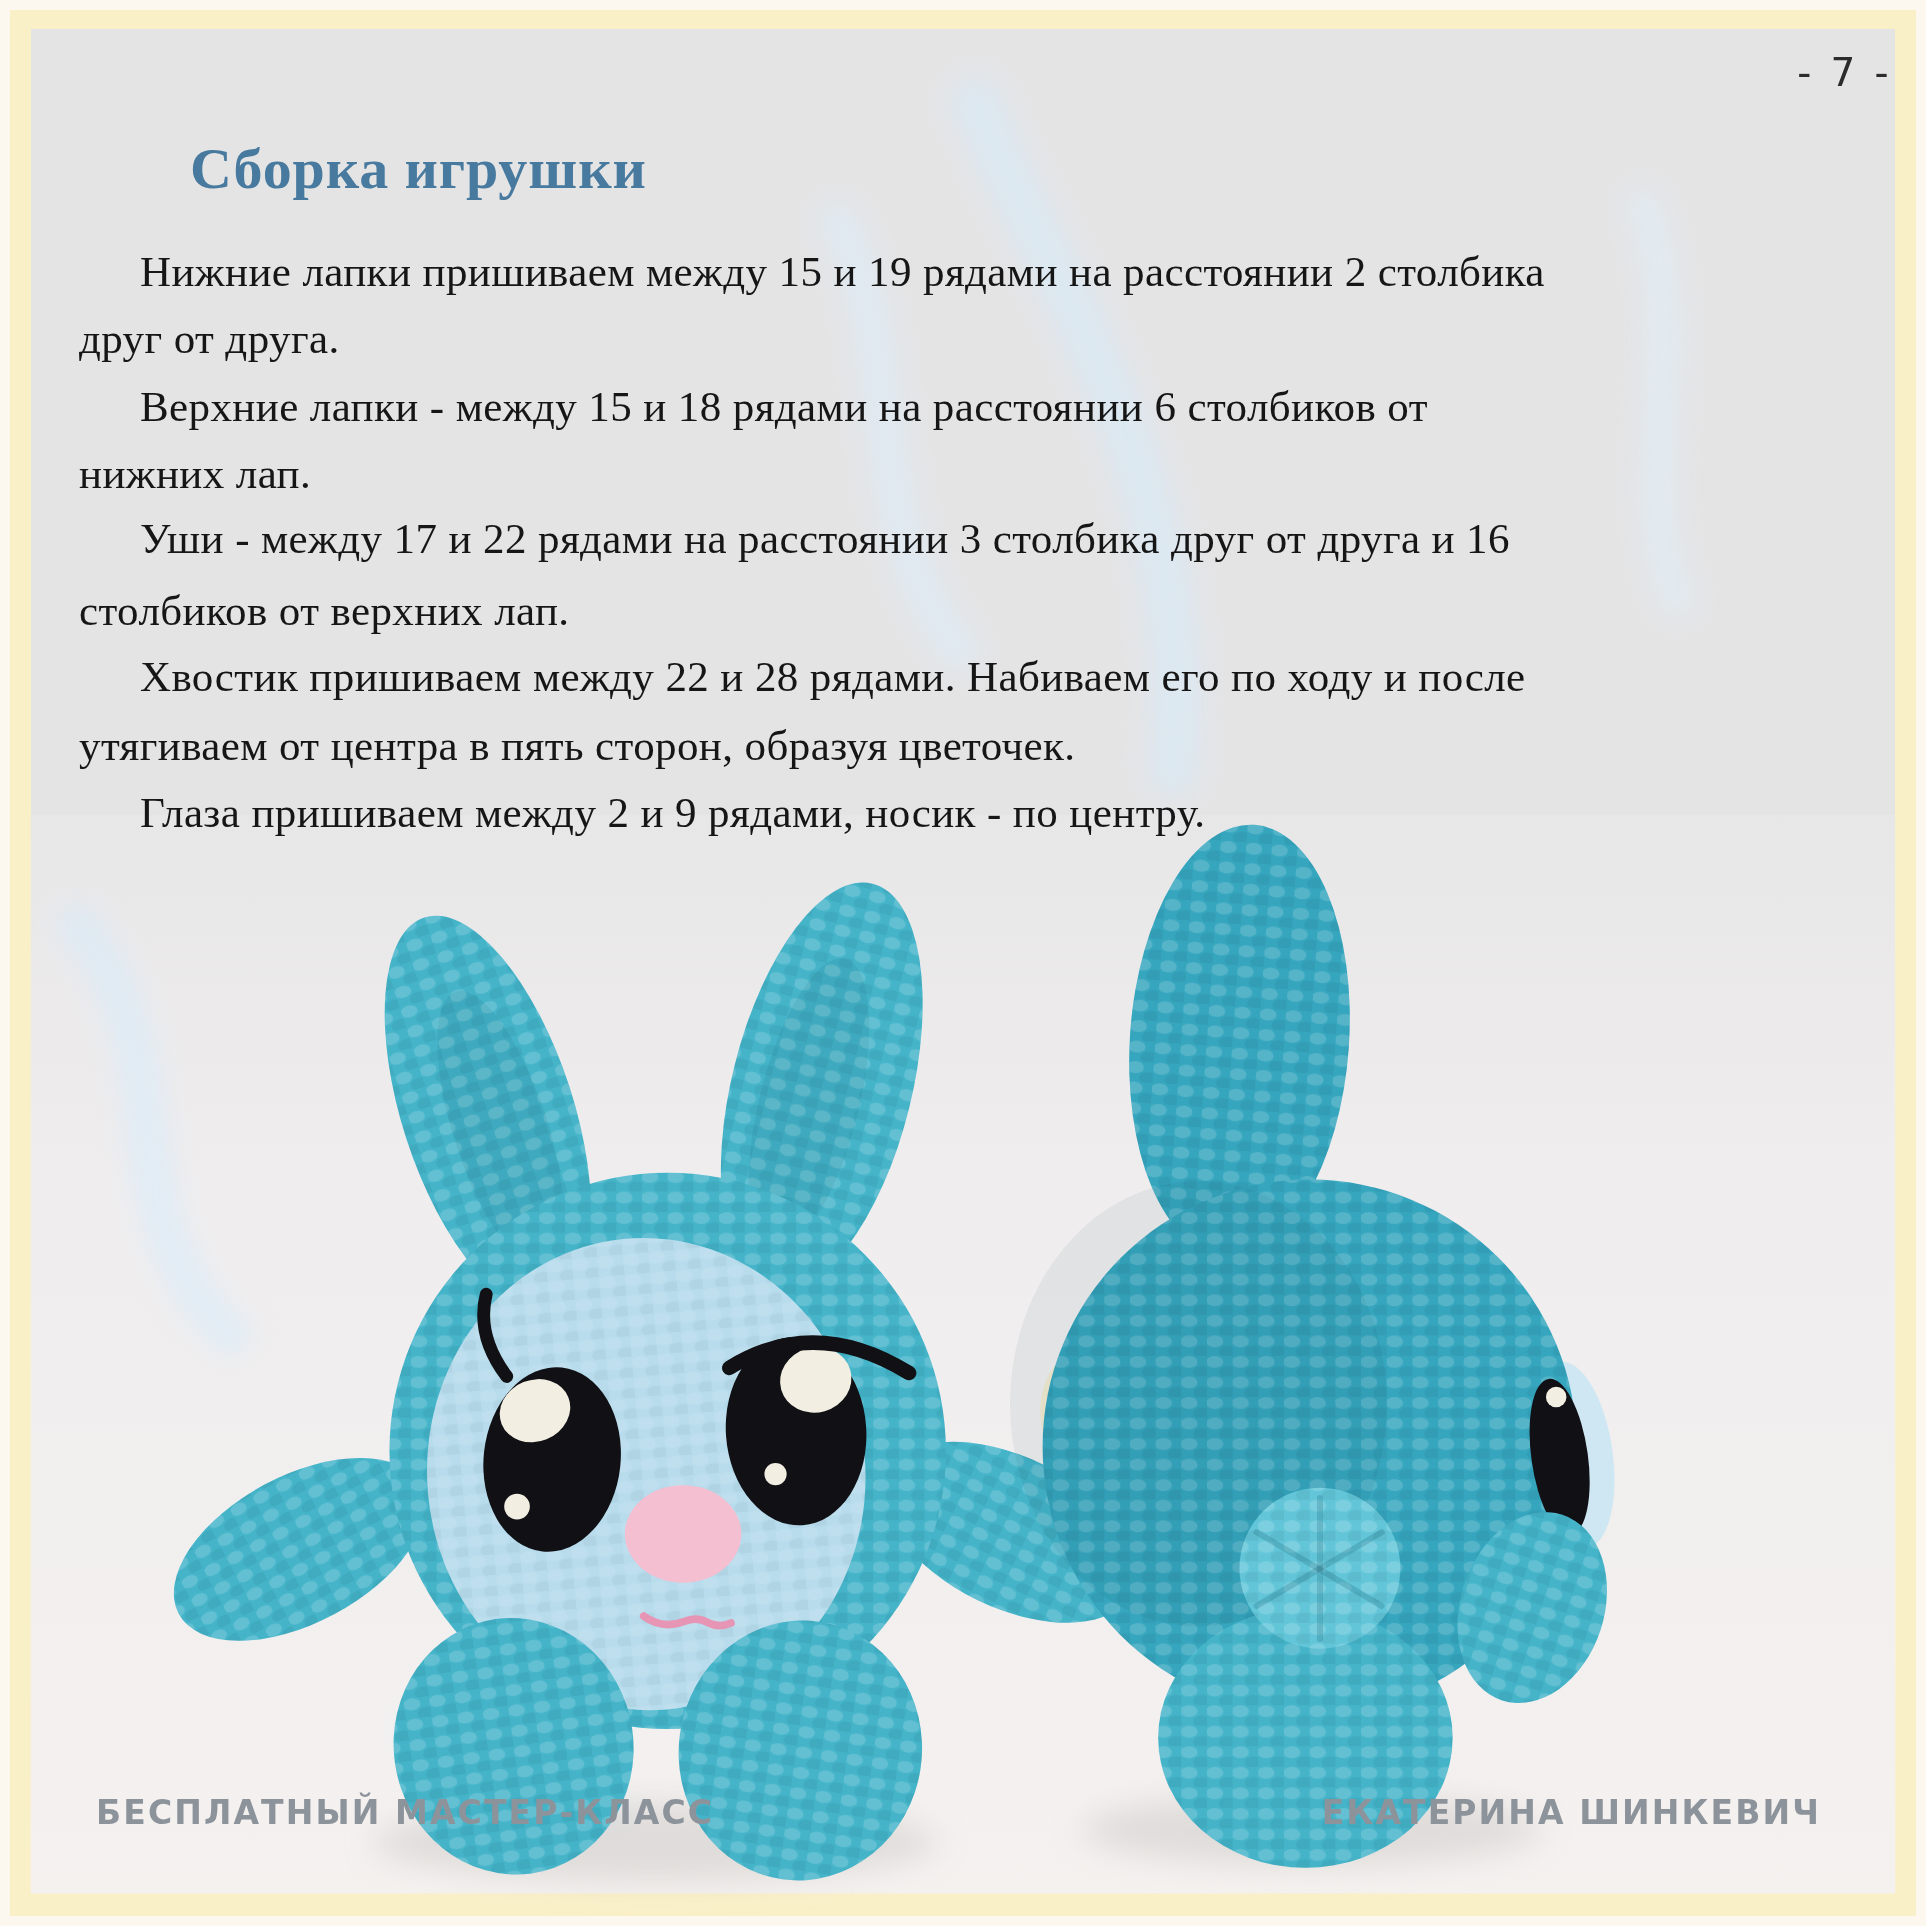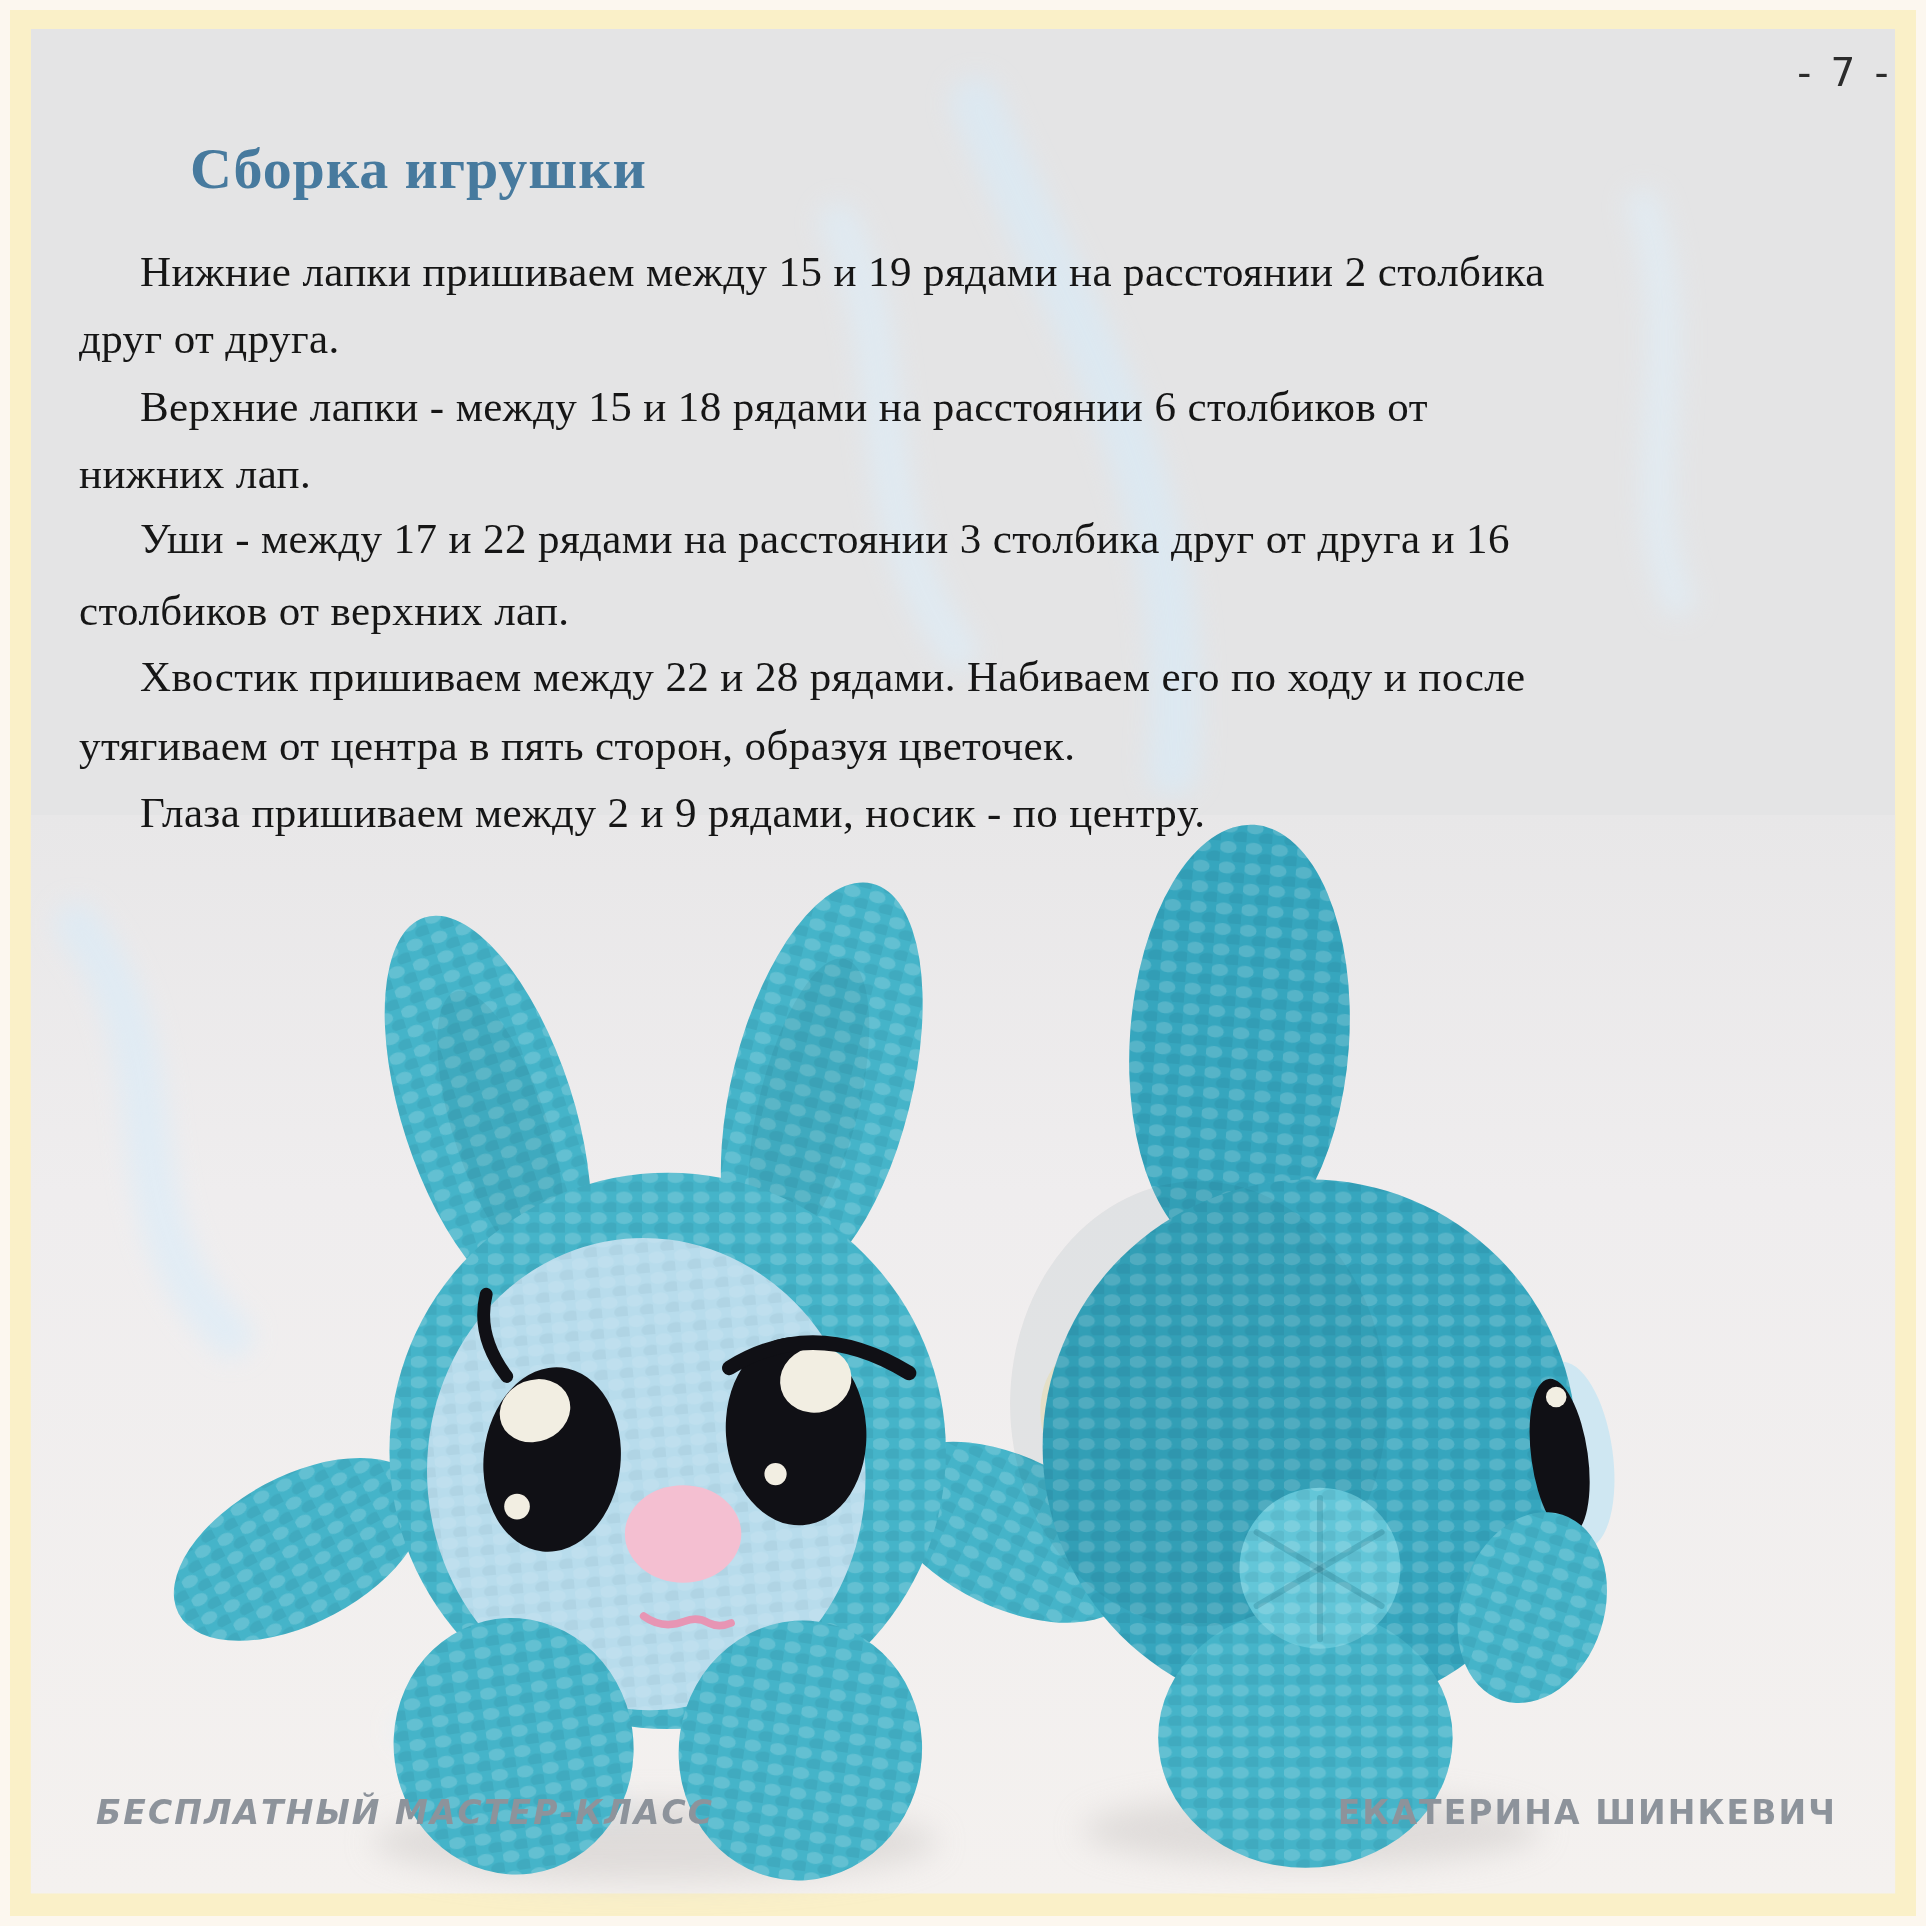--- a/index.html
+++ b/index.html
@@ -29,22 +29,22 @@
   }
   .body-line{
     position:absolute;left:79px;width:1764px;
     font-size:43px;color:#161616;letter-spacing:0.4px;white-space:nowrap;font-family:Liberation Serif, serif;
   }
   .body-line.indent{left:140px;}
   .footer-credit{
     position:absolute;top:1793px;
     font-size:33px;color:#8d939b;letter-spacing:2.1px;font-weight:bold;
   }
-  .footer-credit.left{left:96px;font-style:italic;}
-  .footer-credit.right{right:89px;text-align:right;margin-left:30px;}
+  .footer-credit.left{left:96px;}
+  .footer-credit.right{right:105px;text-align:right;margin-left:30px;}
 </style>
 </head>
 <body>
 
 <div class="page">
   <div class="frame"></div>
   <div class="content"></div>
 
   <svg class="art" viewBox="0 0 2250 2250" xmlns="http://www.w3.org/2000/svg">
     <defs>

